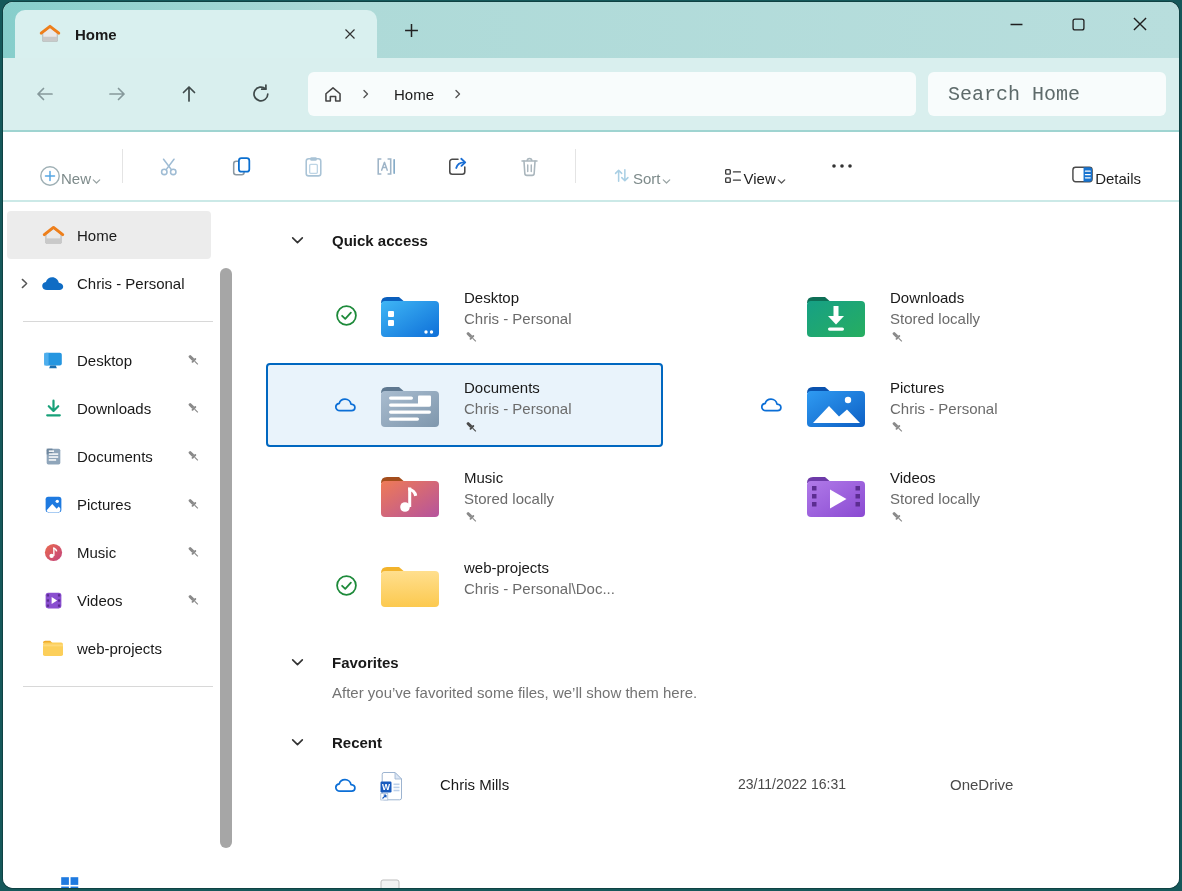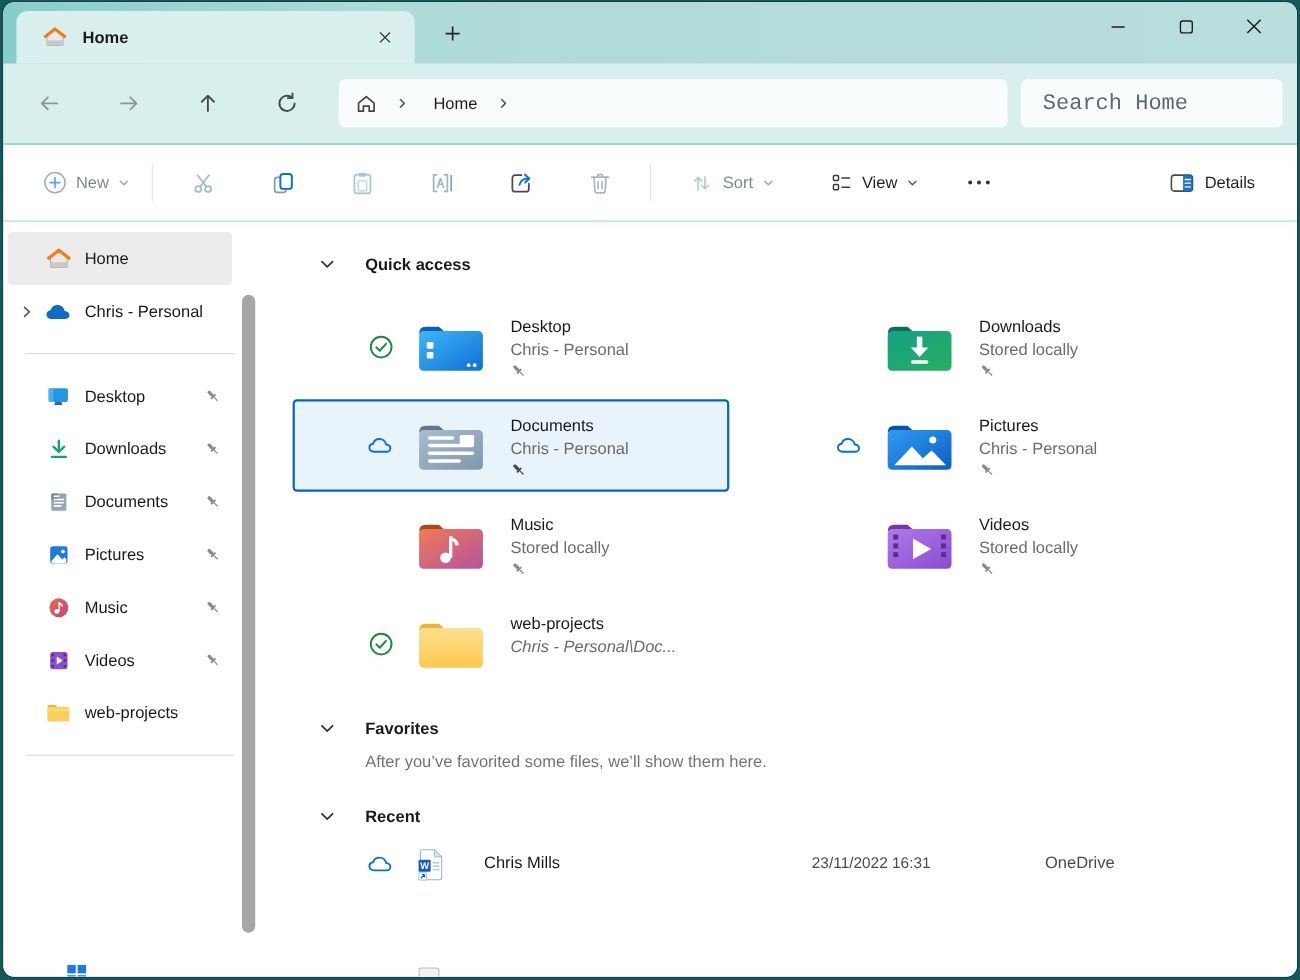--- a/index.html
+++ b/index.html
@@ -37,21 +37,21 @@
   .searchbar { position:absolute; left:925px; top:14px; width:238px; height:44px;
                background:rgba(255,255,255,.82); border-radius:6px; display:flex; align-items:center;
                padding:0 12px 0 20px; }
   .searchbar input { border:none; outline:none; background:transparent; flex:1;
                      font-size:20px; color:#3c4747; font-family:Liberation Mono, monospace; }
   .searchbar input::placeholder { color:#5d6a6a; opacity:1; }
 
   
   .toolbar { height:70px; flex:0 0 70px; background:#fff; border-bottom:2px solid #cbe9e7;
              display:flex; align-items:center; position:relative; }
-  .tbtn { border:none; background:transparent; display:flex; align-items:center; gap:8px;
+  .tbtn { border:none; background:transparent; display:flex; align-items:flex-end; 
           height:42px; padding:0 10px; border-radius:4px; }
   .tbtn .lbl { font-size:15px; color:#7d8a8a; }
   .tbtn .lbl.dark { color:#1f1f1f; }
   .tb-div { width:1px; height:34px; background:#e4e4e4; margin:0 10px; }
   .ibtn { width:46px; height:42px; border:none; background:transparent; display:flex;
           align-items:center; justify-content:center; margin:0 13px; }
   .details-btn { position:absolute; right:28px; }
 
   
   .bodyrow { flex:1; display:flex; min-height:0; background:#fff; }
@@ -773,21 +773,21 @@
                     <stop offset="0" stop-color="#ffdf8e"></stop>
                     <stop offset="1" stop-color="#fcc94f"></stop>
                   </linearGradient>
                 </defs>
                 <path d="M3 13 q0-6 6-6 h12 l8 7 z" fill="#f2b32c"></path>
                 <rect x="3" y="11" width="58" height="36" rx="4" fill="url(#gwp)"></rect>
               </svg>
           </span>
           <span class="t-text">
             <span class="t-name" style="display:block;">web-projects</span>
-            <span class="t-sub" style="display:block;font-style:italic;">Chris - Personal\Doc...</span>
+            <span class="t-sub" style="display:block;">Chris - Personal\Doc...</span>
             <span class="t-pin"></span>
           </span>
         </div>
       </div>
 
       <div class="sec-hdr fav-hdr">
         <button class="sec-chev">
           <svg width="15" height="15" viewBox="0 0 14 14">
               <polyline points="2.5,4.5 7,9 11.5,4.5" fill="none" stroke="#333" stroke-width="1.5" stroke-linecap="round" stroke-linejoin="round"></polyline>
             </svg>

